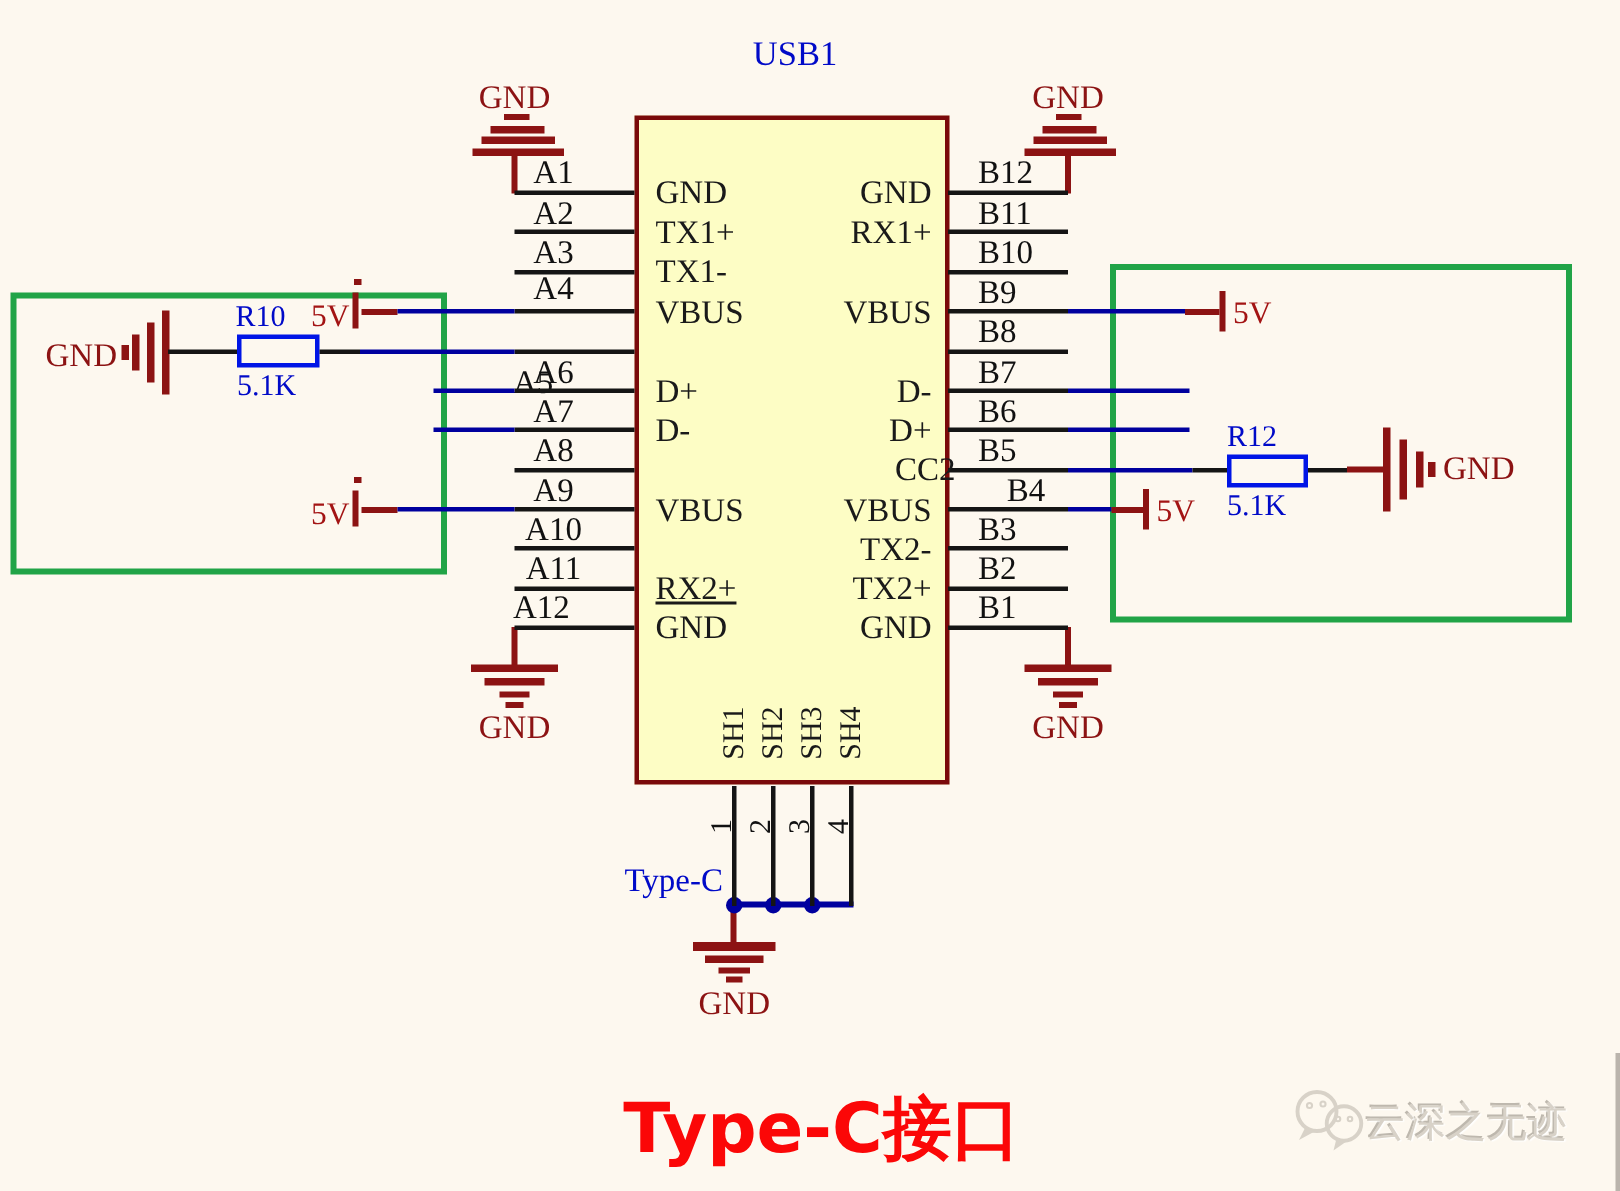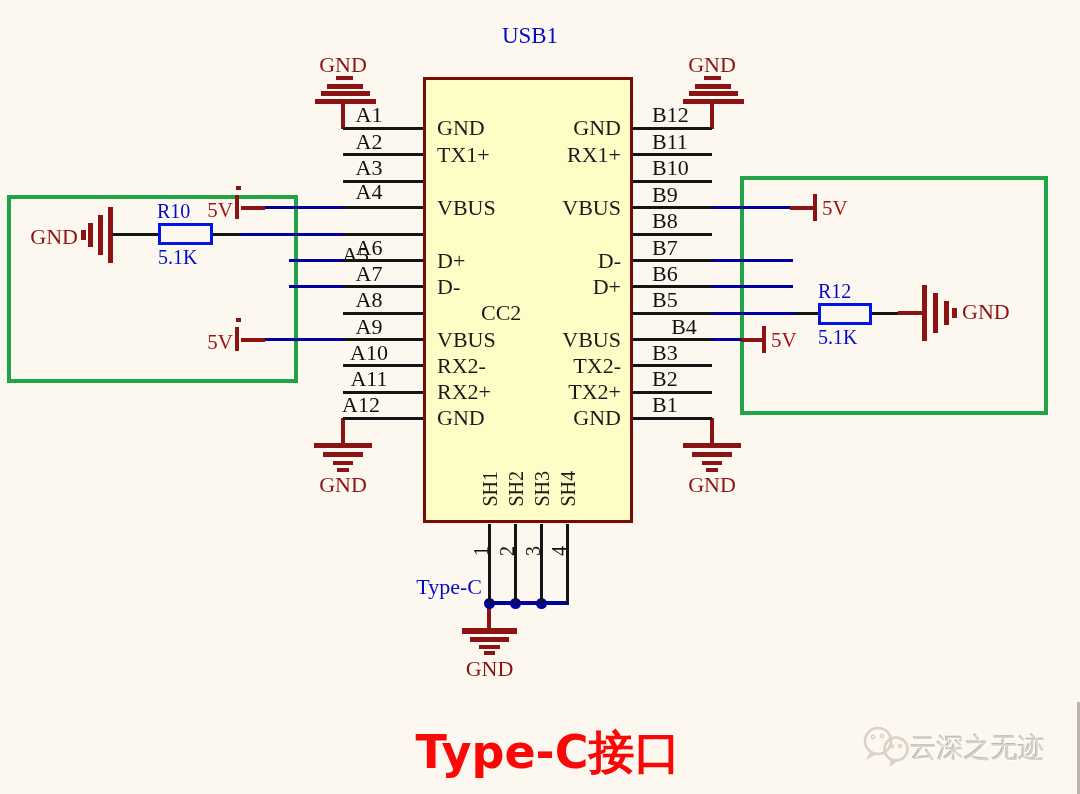--- a/index.html
+++ b/index.html
@@ -180,20 +180,21 @@
     <div class="seg k" style="left: 343px; top: 153px; width: 80px; height: 3px;"></div>
     <div class="seg k" style="left: 632px; top: 153px; width: 80px; height: 3px;"></div>
     <div class="pin-num" style="left: 342px; top: 129.5px; width: 54px; text-align: center;">A2</div>
     <div class="pin-num" style="left: 652px; top: 129.5px; width: 64px; text-align: left;">B11</div>
     <div class="pin-name" style="left: 437px; top: 141.5px; width: 140px; text-align: left;">TX1+</div>
     <div class="pin-name" style="left: 481px; top: 141.5px; width: 140px; text-align: right;">RX1+</div>
     <div class="seg k" style="left: 343px; top: 179.5px; width: 80px; height: 3px;"></div>
     <div class="seg k" style="left: 632px; top: 179.5px; width: 80px; height: 3px;"></div>
     <div class="pin-num" style="left: 342px; top: 156px; width: 54px; text-align: center;">A3</div>
     <div class="pin-num" style="left: 652px; top: 156px; width: 64px; text-align: left;">B10</div>
+    <div class="pin-name" style="left: 437px; top: 168px; width: 140px; text-align: left;">TX1-</div>
     <div class="seg k" style="left: 343px; top: 206px; width: 80px; height: 3px;"></div>
     <div class="seg k" style="left: 632px; top: 206px; width: 80px; height: 3px;"></div>
     <div class="seg r" style="left: 241px; top: 205.5px; width: 24px; height: 4px;"></div>
     <div class="seg b" style="left: 265px; top: 206px; width: 78px; height: 3px;"></div>
     <div class="seg b" style="left: 712px; top: 206px; width: 78px; height: 3px;"></div>
     <div class="seg r" style="left: 790px; top: 205.5px; width: 23px; height: 4px;"></div>
     <div class="pin-num" style="left: 342px; top: 180px; width: 54px; text-align: center;">A4</div>
     <div class="pin-num" style="left: 652px; top: 182.5px; width: 64px; text-align: left;">B9</div>
     <div class="pin-name" style="left: 437px; top: 194.5px; width: 140px; text-align: left;">VBUS</div>
     <div class="pin-name" style="left: 481px; top: 194.5px; width: 140px; text-align: right;">VBUS</div>
@@ -221,42 +222,41 @@
     <div class="pin-name" style="left: 437px; top: 273.5px; width: 140px; text-align: left;">D-</div>
     <div class="pin-name" style="left: 481px; top: 273.5px; width: 140px; text-align: right;">D+</div>
     <div class="seg k" style="left: 343px; top: 311.5px; width: 80px; height: 3px;"></div>
     <div class="seg k" style="left: 632px; top: 311.5px; width: 80px; height: 3px;"></div>
     <div class="seg b" style="left: 712px; top: 311.5px; width: 83px; height: 3px;"></div>
     <div class="seg k" style="left: 795px; top: 311.5px; width: 23px; height: 3px;"></div>
     <div class="seg k" style="left: 872px; top: 311.5px; width: 26px; height: 3px;"></div>
     <div class="seg r" style="left: 898px; top: 311px; width: 25px; height: 4px;"></div>
     <div class="pin-num" style="left: 342px; top: 288px; width: 54px; text-align: center;">A8</div>
     <div class="pin-num" style="left: 652px; top: 288px; width: 64px; text-align: left;">B5</div>
-    <div class="pin-name" style="left: 481px; top: 300px; width: 140px; text-align: left;">CC2</div>
+    <div class="pin-name" style="left: 497px; top: 300px; width: 140px; text-align: right;">CC2</div>
     <div class="seg k" style="left: 343px; top: 338px; width: 80px; height: 3px;"></div>
     <div class="seg k" style="left: 632px; top: 338px; width: 80px; height: 3px;"></div>
     <div class="seg r" style="left: 241px; top: 337.5px; width: 24px; height: 4px;"></div>
     <div class="seg b" style="left: 265px; top: 338px; width: 78px; height: 3px;"></div>
     <div class="seg b" style="left: 712px; top: 338px; width: 29px; height: 3px;"></div>
     <div class="seg r" style="left: 741px; top: 337.5px; width: 21px; height: 4px;"></div>
     <div class="pin-num" style="left: 342px; top: 314.5px; width: 54px; text-align: center;">A9</div>
     <div class="pin-num" style="left: 652px; top: 314.5px; width: 64px; text-align: center;">B4</div>
     <div class="pin-name" style="left: 437px; top: 326.5px; width: 140px; text-align: left;">VBUS</div>
     <div class="pin-name" style="left: 481px; top: 326.5px; width: 140px; text-align: right;">VBUS</div>
     <div class="seg k" style="left: 343px; top: 364px; width: 80px; height: 3px;"></div>
     <div class="seg k" style="left: 632px; top: 364px; width: 80px; height: 3px;"></div>
     <div class="pin-num" style="left: 342px; top: 340.5px; width: 54px; text-align: center;">A10</div>
     <div class="pin-num" style="left: 652px; top: 340.5px; width: 64px; text-align: left;">B3</div>
-    <div class="pin-name" style="left: 437px; top: 352.5px; width: 140px; text-align: left;">RX2-</div>
     <div class="pin-name" style="left: 481px; top: 352.5px; width: 140px; text-align: right;">TX2-</div>
     <div class="seg k" style="left: 343px; top: 390.5px; width: 80px; height: 3px;"></div>
     <div class="seg k" style="left: 632px; top: 390.5px; width: 80px; height: 3px;"></div>
     <div class="pin-num" style="left: 342px; top: 367px; width: 54px; text-align: center;">A11</div>
     <div class="pin-num" style="left: 652px; top: 367px; width: 64px; text-align: left;">B2</div>
-    <div class="pin-name" style="left: 437px; top: 379px; width: 140px; text-align: left;">RX2+</div>
+    <div class="pin-name" style="left: 437px; top: 379px; width: 140px; text-align: left; text-decoration: underline;">RX2+</div>
     <div class="pin-name" style="left: 481px; top: 379px; width: 140px; text-align: right;">TX2+</div>
     <div class="seg k" style="left: 343px; top: 416.5px; width: 80px; height: 3px;"></div>
     <div class="seg k" style="left: 632px; top: 416.5px; width: 80px; height: 3px;"></div>
     <div class="pin-num" style="left: 342px; top: 393px; width: 54px; text-align: left;">A12</div>
     <div class="pin-num" style="left: 652px; top: 393px; width: 64px; text-align: left;">B1</div>
     <div class="pin-name" style="left: 437px; top: 405px; width: 140px; text-align: left;">GND</div>
     <div class="pin-name" style="left: 481px; top: 405px; width: 140px; text-align: right;">GND</div>
     <div class="sh-line" style="left: 488px; top: 524px; width: 3px; height: 80px;"></div>
     <div class="pin-name rot" style="left: 462.5px; top: 470px; width: 54px; height: 19px; line-height: 19px; font-size: 20px; text-align: left;">SH1</div>
     <div class="pin-num rot" style="left: 457.5px; top: 542px; width: 46px; height: 18px; line-height: 18px; font-size: 20px; text-align: center;">1</div>

